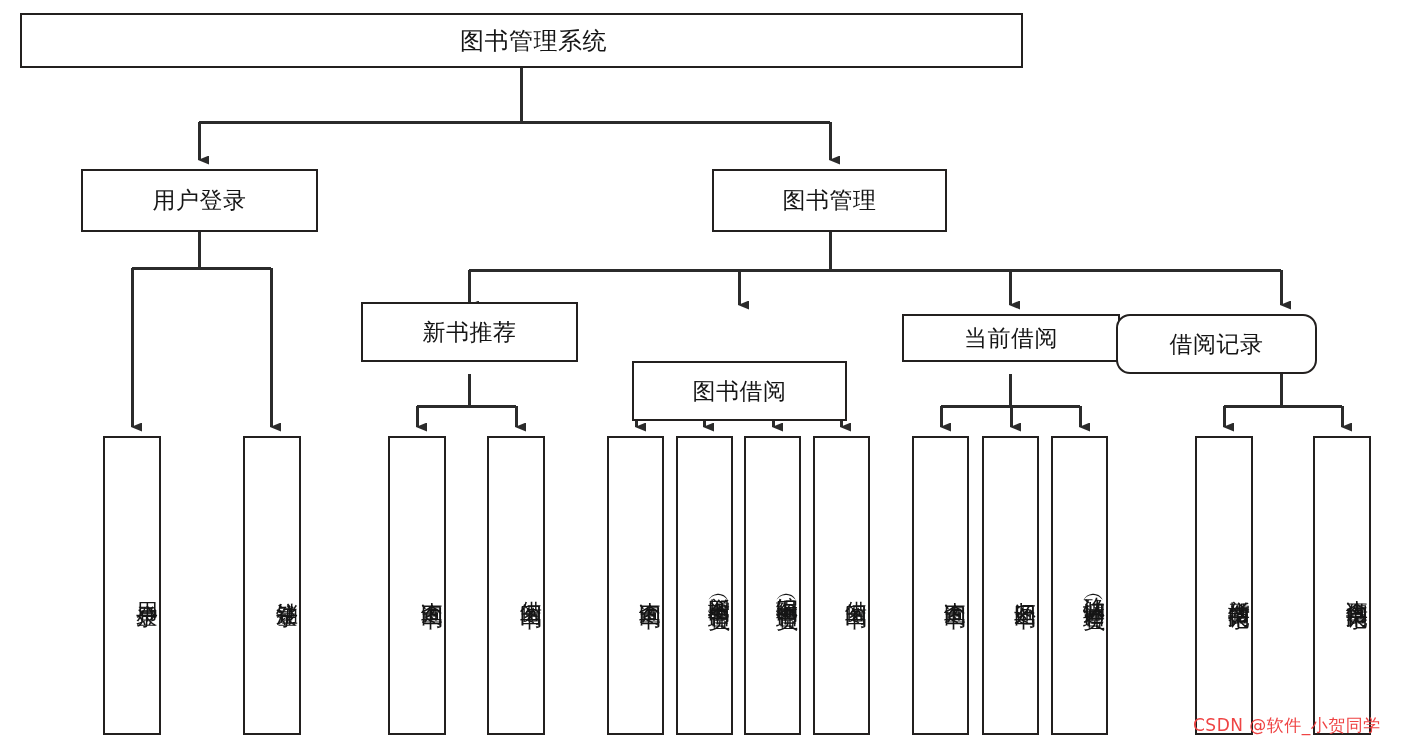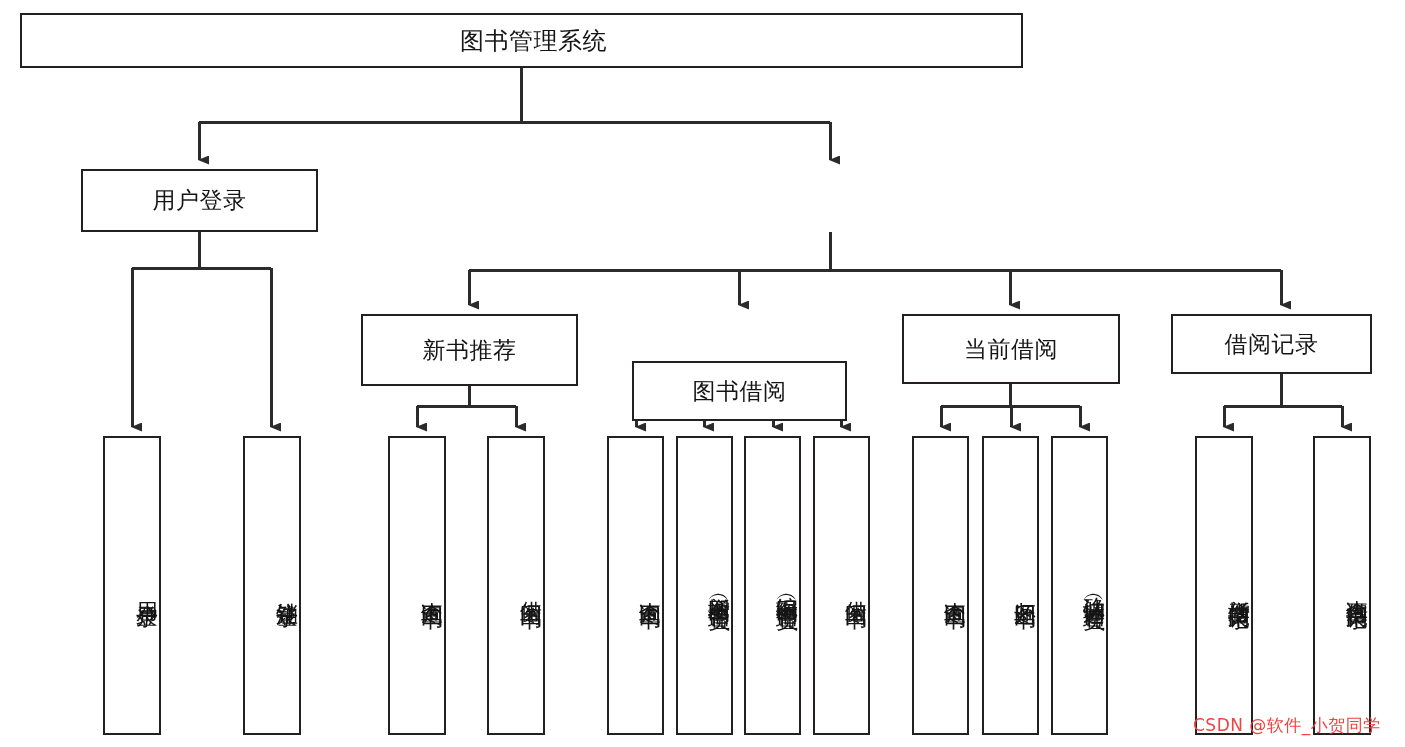--- a/index.html
+++ b/index.html
@@ -121,31 +121,34 @@
     </g>
   </svg>
 
   <div class="node-box horizontal root" style="left:20px; top:13px; width:1003px; height:55px;">
     <span>图书管理系统</span>
   </div>
 
   <div class="node-box horizontal" style="left:81px; top:169px; width:237px; height:63px;">
     <span>用户登录</span>
   </div>
+  <div class="node-box horizontal" style="left:712px; top:169px; width:235px; height:63px;">
+    <span>图书管理</span>
+  </div>
 
-  <div class="node-box horizontal" style="left:361px; top:314px; width:217px; height:72px;">
+  <div class="node-box horizontal" style="left:361px; top:302px; width:217px; height:60px;">
     <span>新书推荐</span>
   </div>
   <div class="node-box horizontal" style="left:632px; top:314px; width:215px; height:60px;margin-top:47px;">
     <span>图书借阅</span>
   </div>
-  <div class="node-box horizontal" style="left:902px; top:314px; width:218px; height:70px;">
+  <div class="node-box horizontal" style="left:902px; top:314px; width:218px; height:48px;">
     <span>当前借阅</span>
   </div>
-  <div class="node-box horizontal" style="left:1171px; top:314px; width:201px; height:60px;">
+  <div class="node-box horizontal" style="left:1116px; top:314px; width:201px; height:60px;border-radius:14px;">
     <span>借阅记录</span>
   </div>
 
   <div class="node-box vertical" style="left:103px; top:436px; width:58px; height:299px;">
     <span>用户登录</span>
   </div>
   <div class="node-box vertical" style="left:243px; top:436px; width:58px; height:299px;">
     <span>注销登录</span>
   </div>
 

